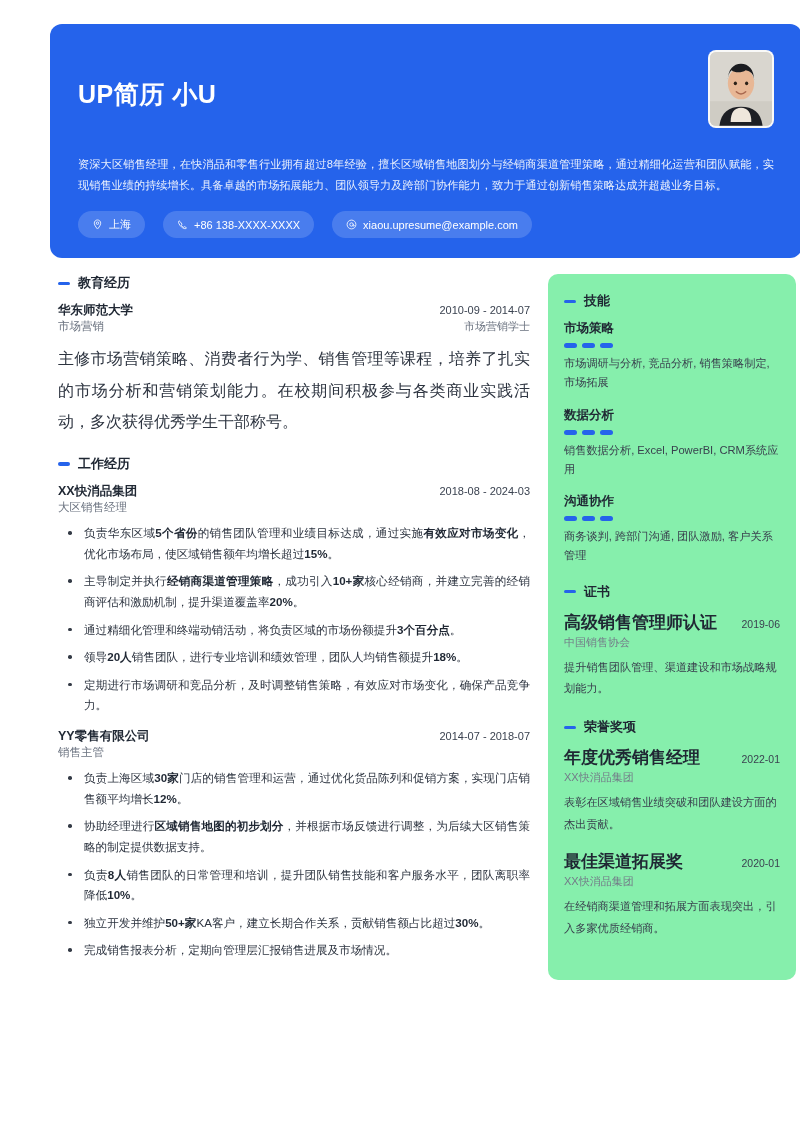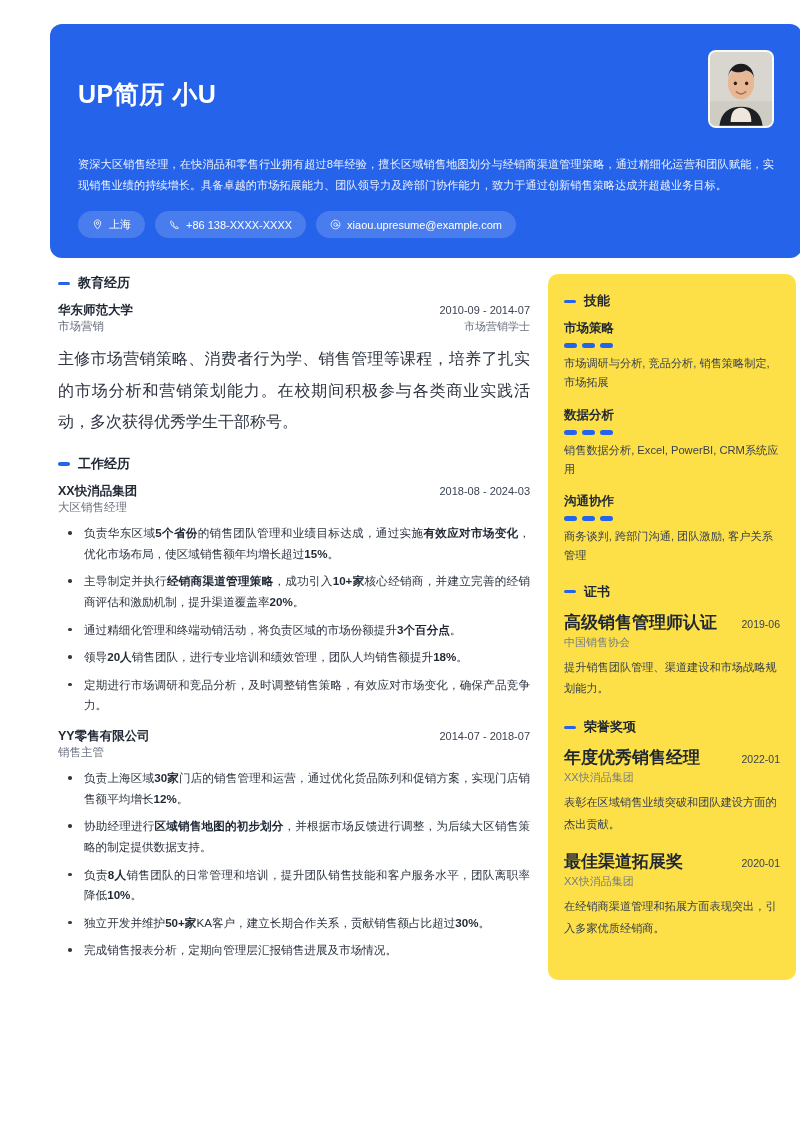--- a/index.html
+++ b/index.html
@@ -52,21 +52,21 @@
   .summary {
     margin-top: 26px;
     font-size: 11.2px;
     line-height: 1.85;
     color: #eaf0fd;
     text-align: justify;
   }
   .contacts {
     margin-top: 16px;
     display: flex;
-    gap: 10px;
+    gap: 18px;
     flex-wrap: wrap;
   }
   .chip {
     display: inline-flex;
     align-items: center;
     gap: 6px;
     background: rgba(255,255,255,0.17);
     border-radius: 999px;
     padding: 6px 14px;
     font-size: 11px;
@@ -78,21 +78,21 @@
   
   .body {
     display: flex;
     gap: 12px;
     margin-top: 16px;
     align-items: flex-start;
   }
   .col-left { width: 486px; padding: 0 6px 0 8px; }
   .col-right {
     width: 248px;
-    background: #fde047;
+    background: #86efac;
     border-radius: 10px;
     padding: 18px 16px 22px 16px;
   }
 
   
   .sec-title {
     display: flex;
     align-items: center;
     gap: 8px;
     font-size: 13px;

